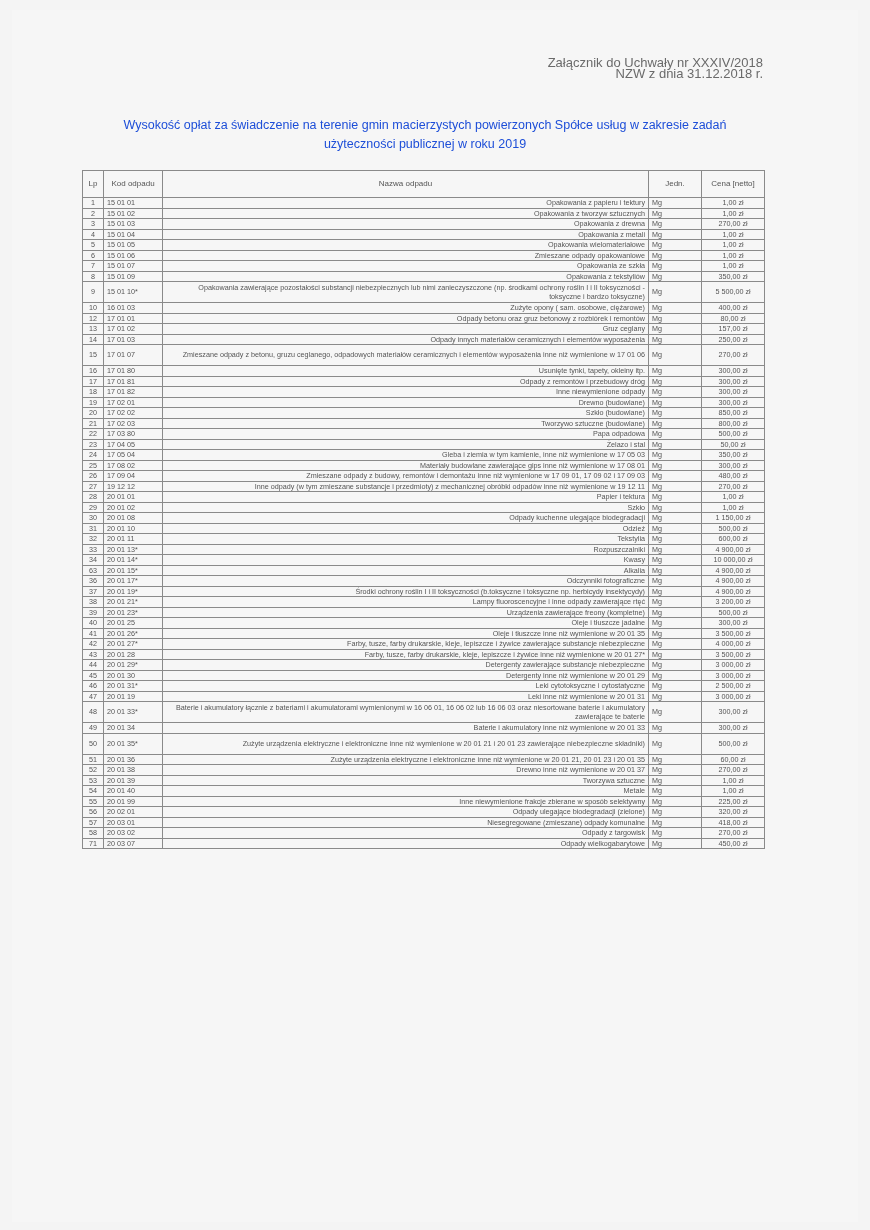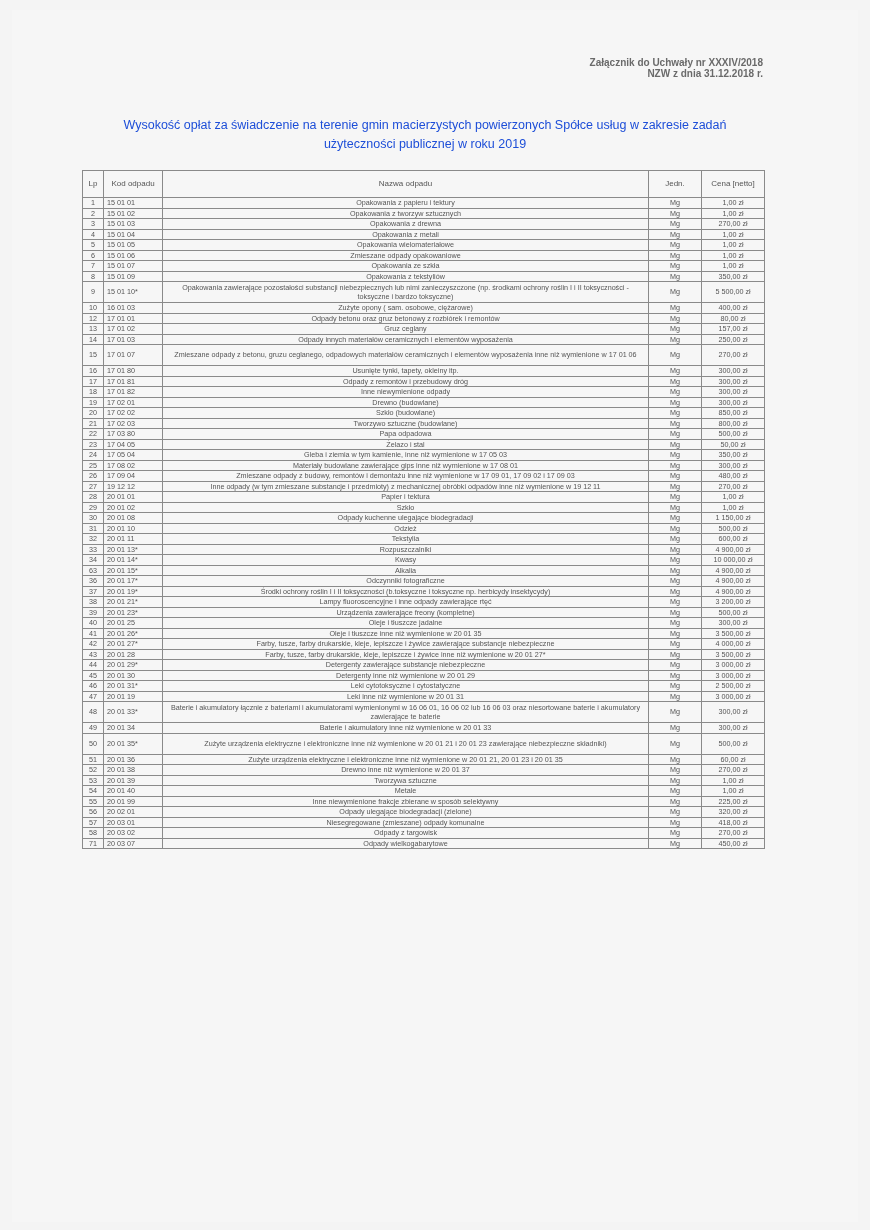--- a/index.html
+++ b/index.html
@@ -10,38 +10,38 @@
     color: #4a4a4a;
     position: relative;
     overflow: hidden;
   }
   .page {
     position: absolute; left: 12px; top: 10px; width: 846px; height: 1212px;
     background: #f6f6f6;
   }
   .annex {
     position: absolute; right: 107px; top: 57px;
-    text-align: right; font-size: 10px; line-height: 11px; color: #6a6a6a; font-weight: bold;
+    text-align: right; font-size: 13px; line-height: 11px; color: #6a6a6a;
   }
   .title {
     position: absolute; left: 80px; top: 116px; width: 690px;
     text-align: center; font-size: 12.5px; line-height: 19px; color: #1d4ed8;
   }
   table.waste {
     position: absolute; left: 82px; top: 170px; width: 683px;
     border-collapse: collapse; font-size: 7.2px; color: #555; padding-left: 16px;
   }
   table.waste th, table.waste td {
     border: 1px solid #8a8a8a; padding: 0 3px; line-height: 9.5px; height: 9.5px;
   }
   table.waste th { font-weight: normal; font-size: 8px; color: #555; height: 26px; }
   td.lp { width: 14px; text-align: center; padding: 0 1px; }
   td.code { width: 52px; text-align: left; white-space: nowrap; padding: 0 2px; }
-  td.name { text-align: center; }
-  td.unit { width: 46px; text-align: center; }
+  td.name { text-align: right; }
+  td.unit { width: 46px; }
   td.price { width: 56px; text-align: center; white-space: nowrap; }
   tr.tall td { height: 20px; }
   .stamp {
     position: absolute; left: 145px; top: 1090px; width: 90px; height: 40px;
     color: #c9cadf; font-size: 9px; line-height: 12px; opacity: 0.7;
   }
 </style>
 </head>
 <body>
 

